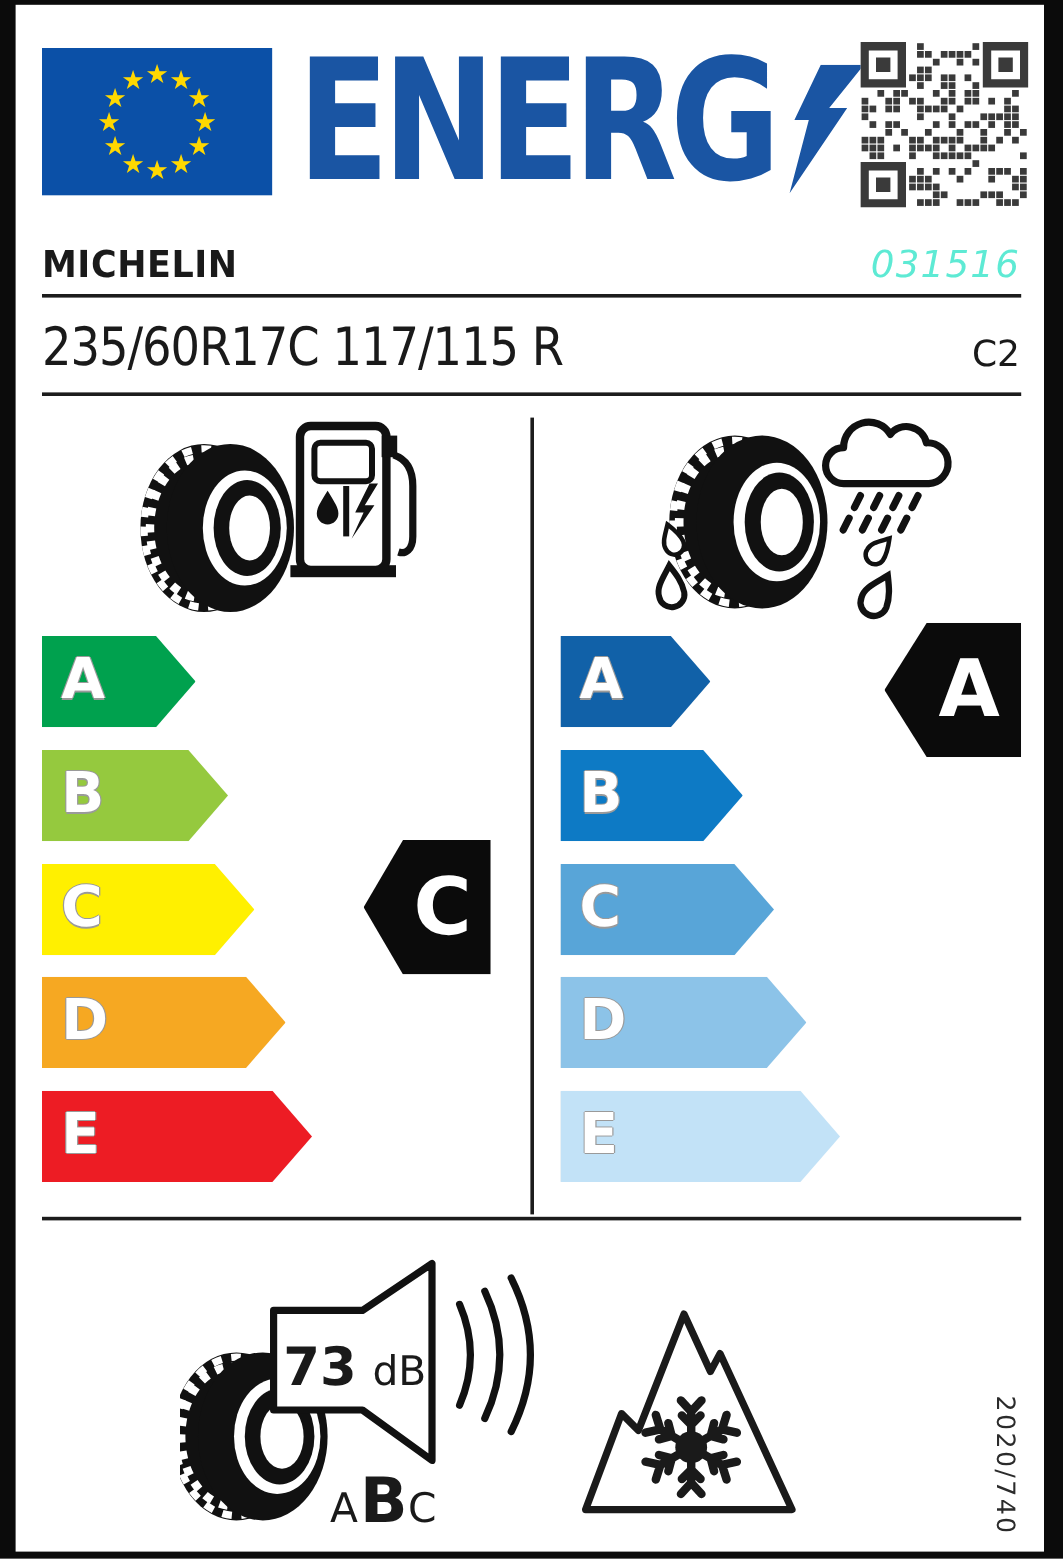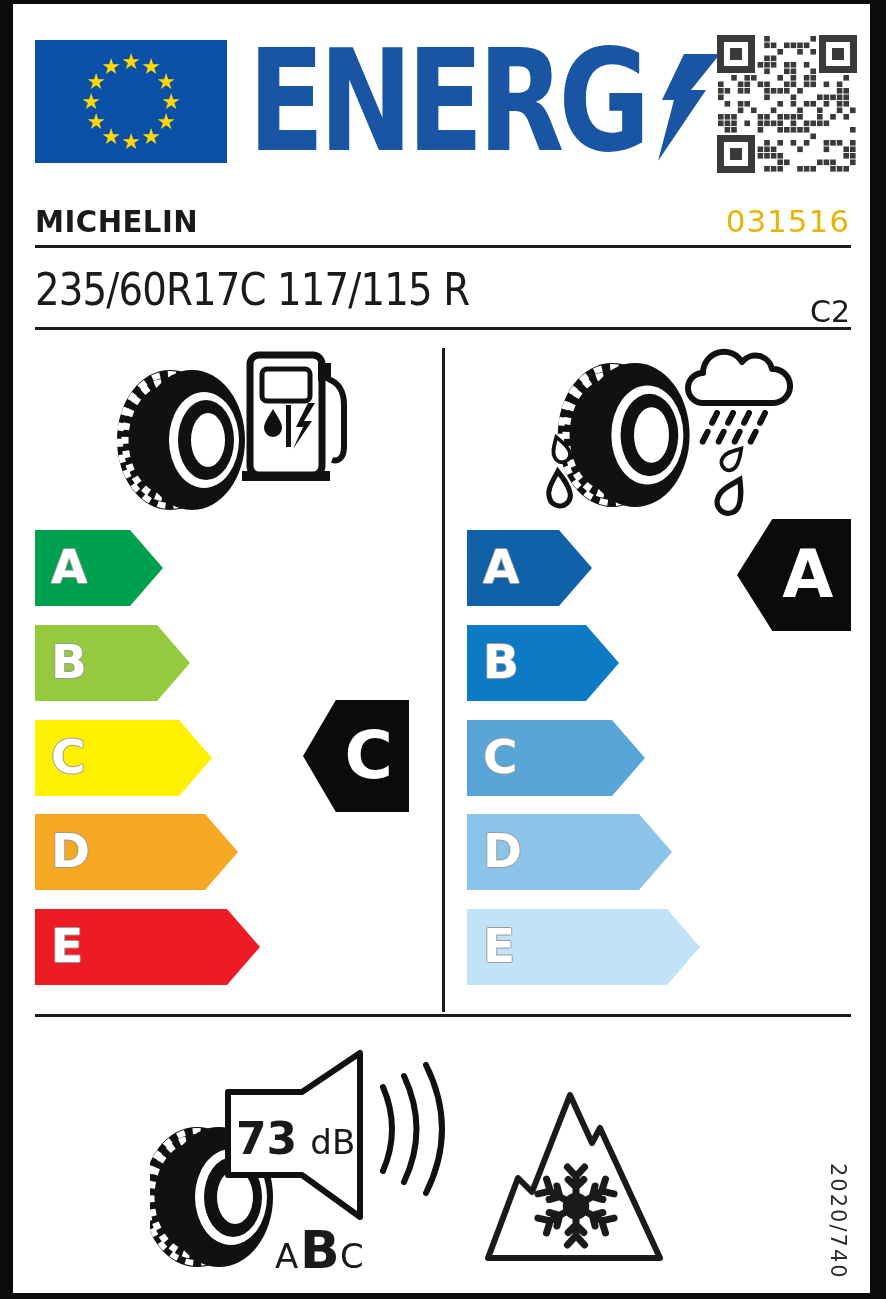--- a/index.html
+++ b/index.html
@@ -8,24 +8,24 @@
   .abs{position:absolute;}
 
   
   .energ{position:absolute;left:248px;top:44px;height:116px;line-height:116px;
          font-size:140px;font-weight:bold;letter-spacing:-7px;color:#1a55a3;
          transform:scaleX(0.80);transform-origin:left center;white-space:nowrap;}
 
   
   .brand-name{position:absolute;left:35px;top:203px;font-size:31px;font-weight:bold;color:#1a1a1a;
               transform:scaleX(0.94);transform-origin:left top;letter-spacing:0.5px;}
-  .brand-num{position:absolute;right:36px;top:203px;font-size:31px;color:#eab308;letter-spacing:1px;}
+  .brand-num{position:absolute;right:36px;top:203px;font-size:31px;color:#5eead4;letter-spacing:1px;font-style:italic;}
   .size-text{position:absolute;left:35px;top:264px;font-size:44px;color:#1a1a1a;
              transform:scaleX(0.88);transform-origin:left top;letter-spacing:-1px;white-space:nowrap;}
-  .class-text{position:absolute;right:36px;top:294px;font-size:30px;color:#1a1a1a;}
+  .class-text{position:absolute;right:36px;top:278px;font-size:30px;color:#1a1a1a;}
 
   .hrule{position:absolute;left:35px;width:816px;height:3px;background:#1c1c1c;}
   .vdivider{position:absolute;left:442px;top:348px;width:3px;height:664px;background:#1c1c1c;}
 
   
   .arrow{position:absolute;height:76px;
          clip-path:polygon(0 0, calc(100% - 33px) 0, 100% 50%, calc(100% - 33px) 100%, 0 100%);
          filter:drop-shadow(0 0 1px rgba(60,60,60,.55));}
   .arrow .ltr{display:block;margin-left:16px;font-size:47px;font-weight:bold;color:#fff;line-height:74px;
          text-shadow:-1px 0 #9a9a9a,1px 0 #9a9a9a,0 -1px #9a9a9a,0 1px #9a9a9a;}

